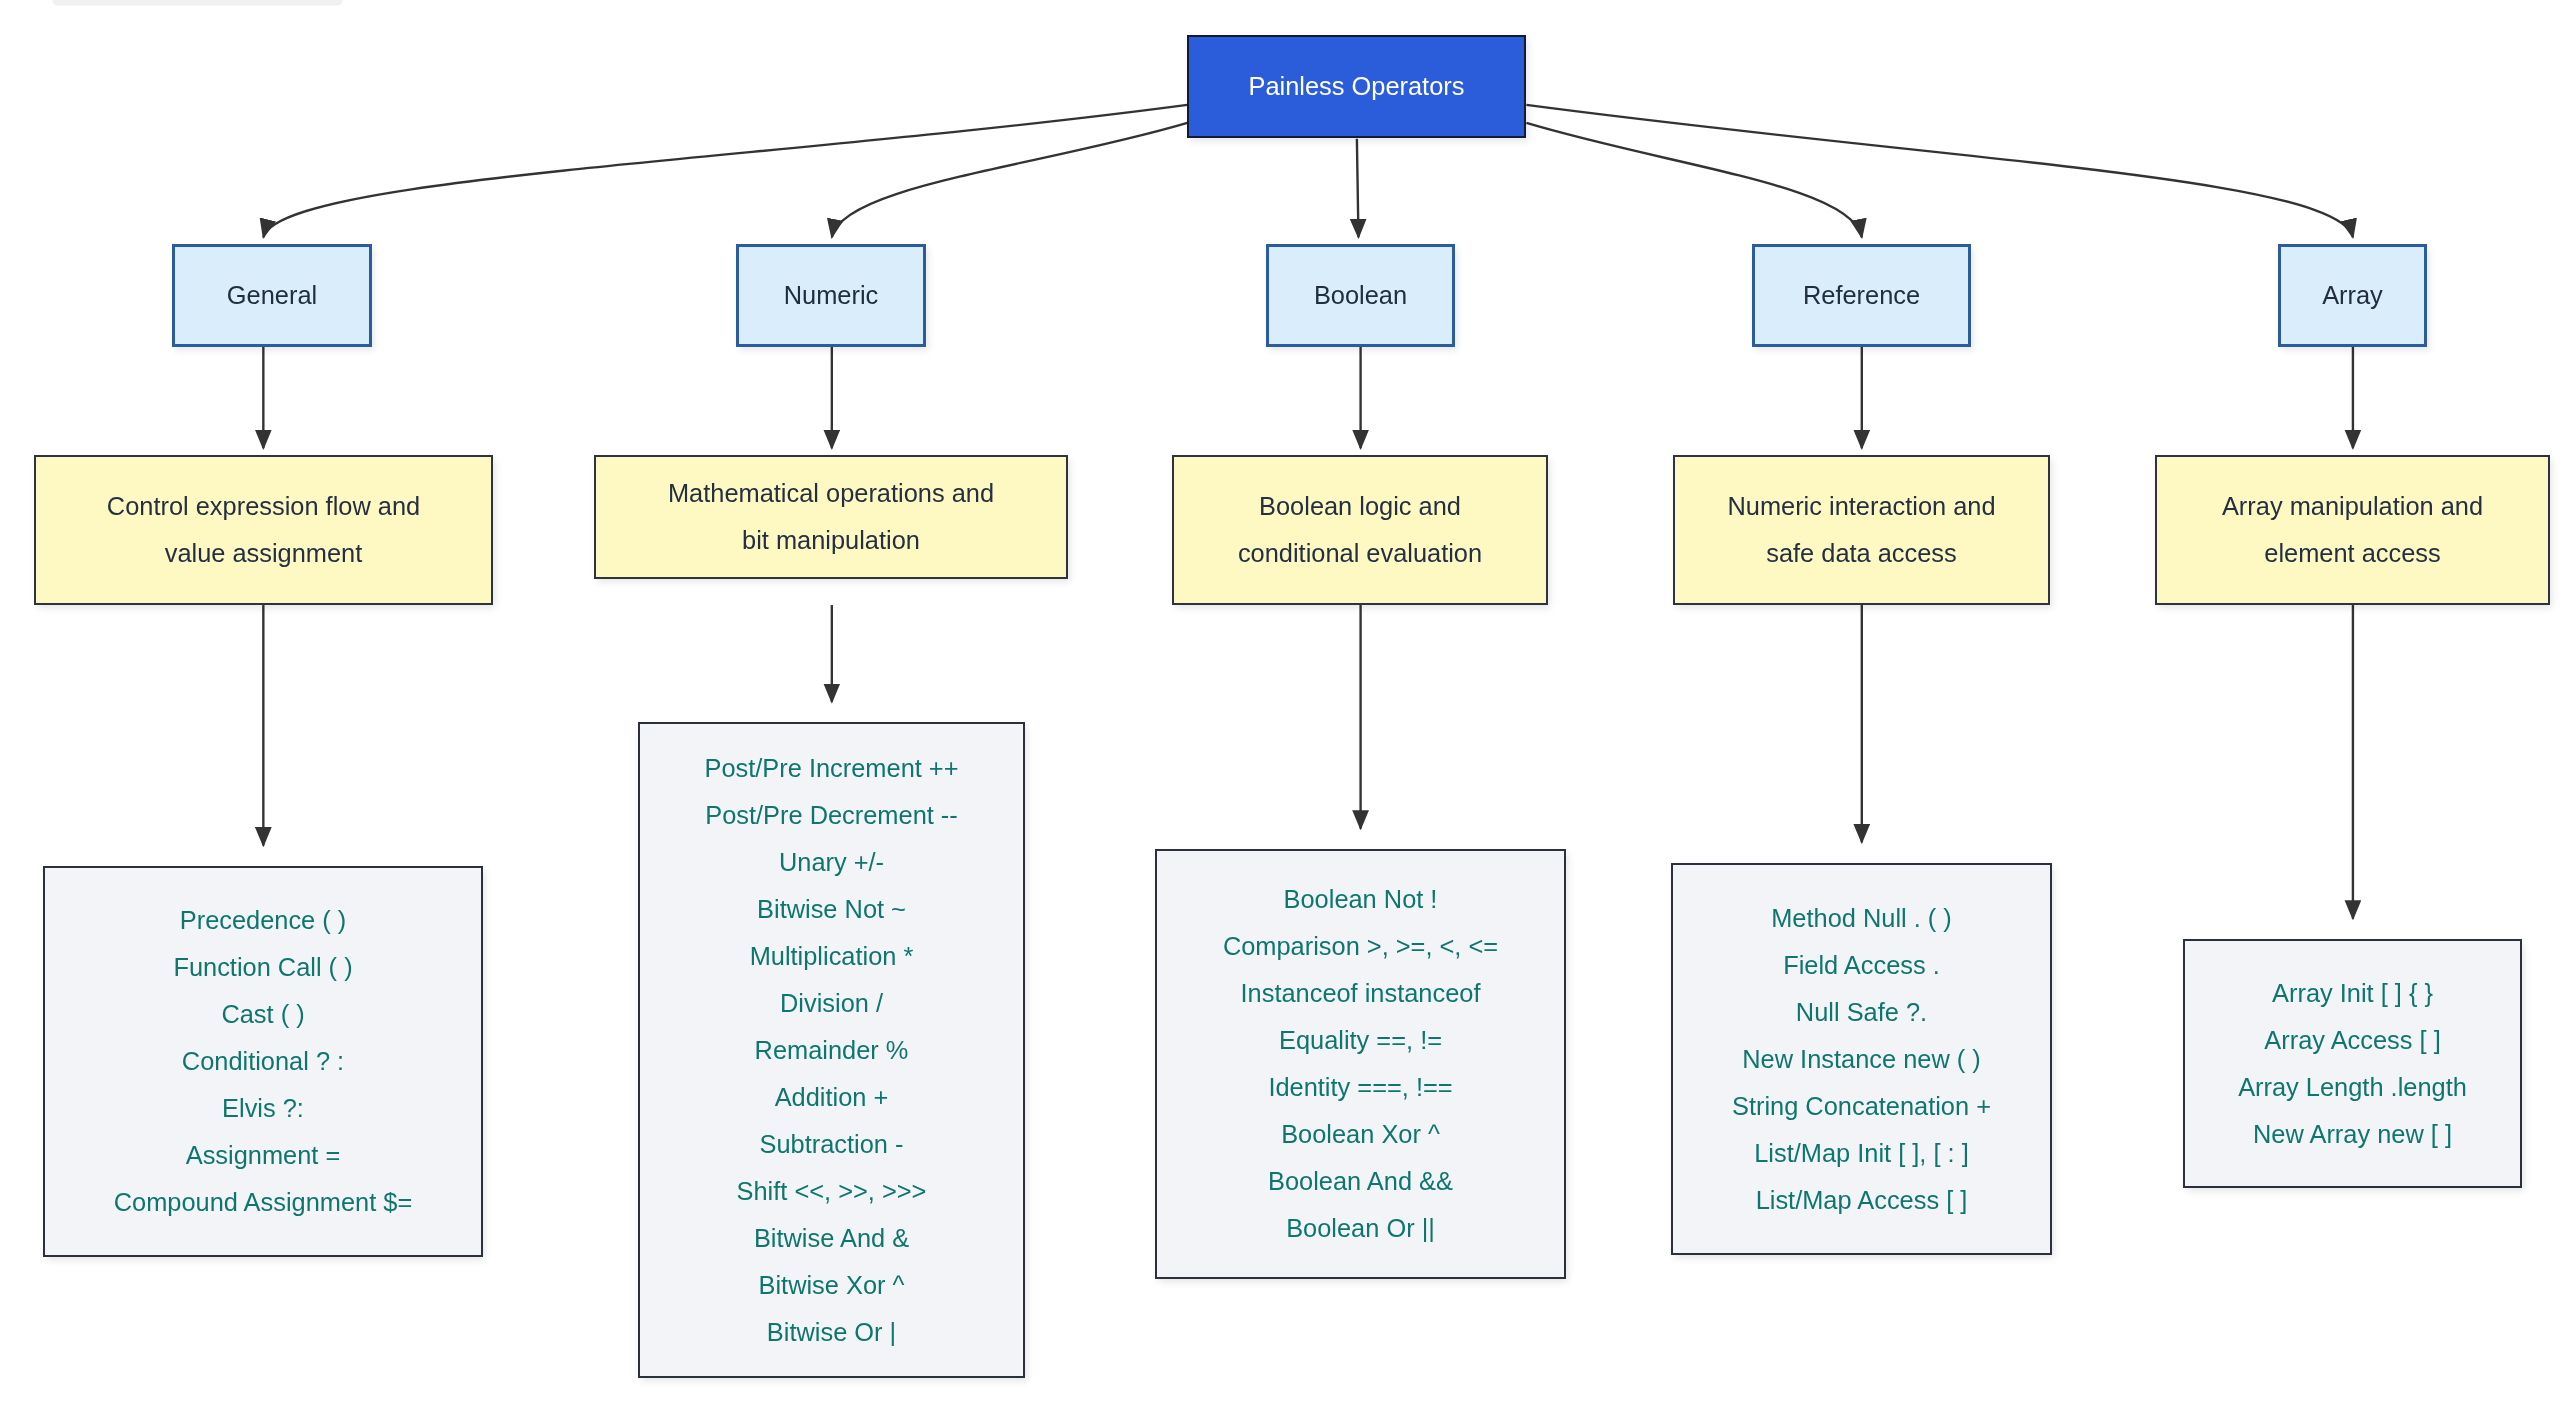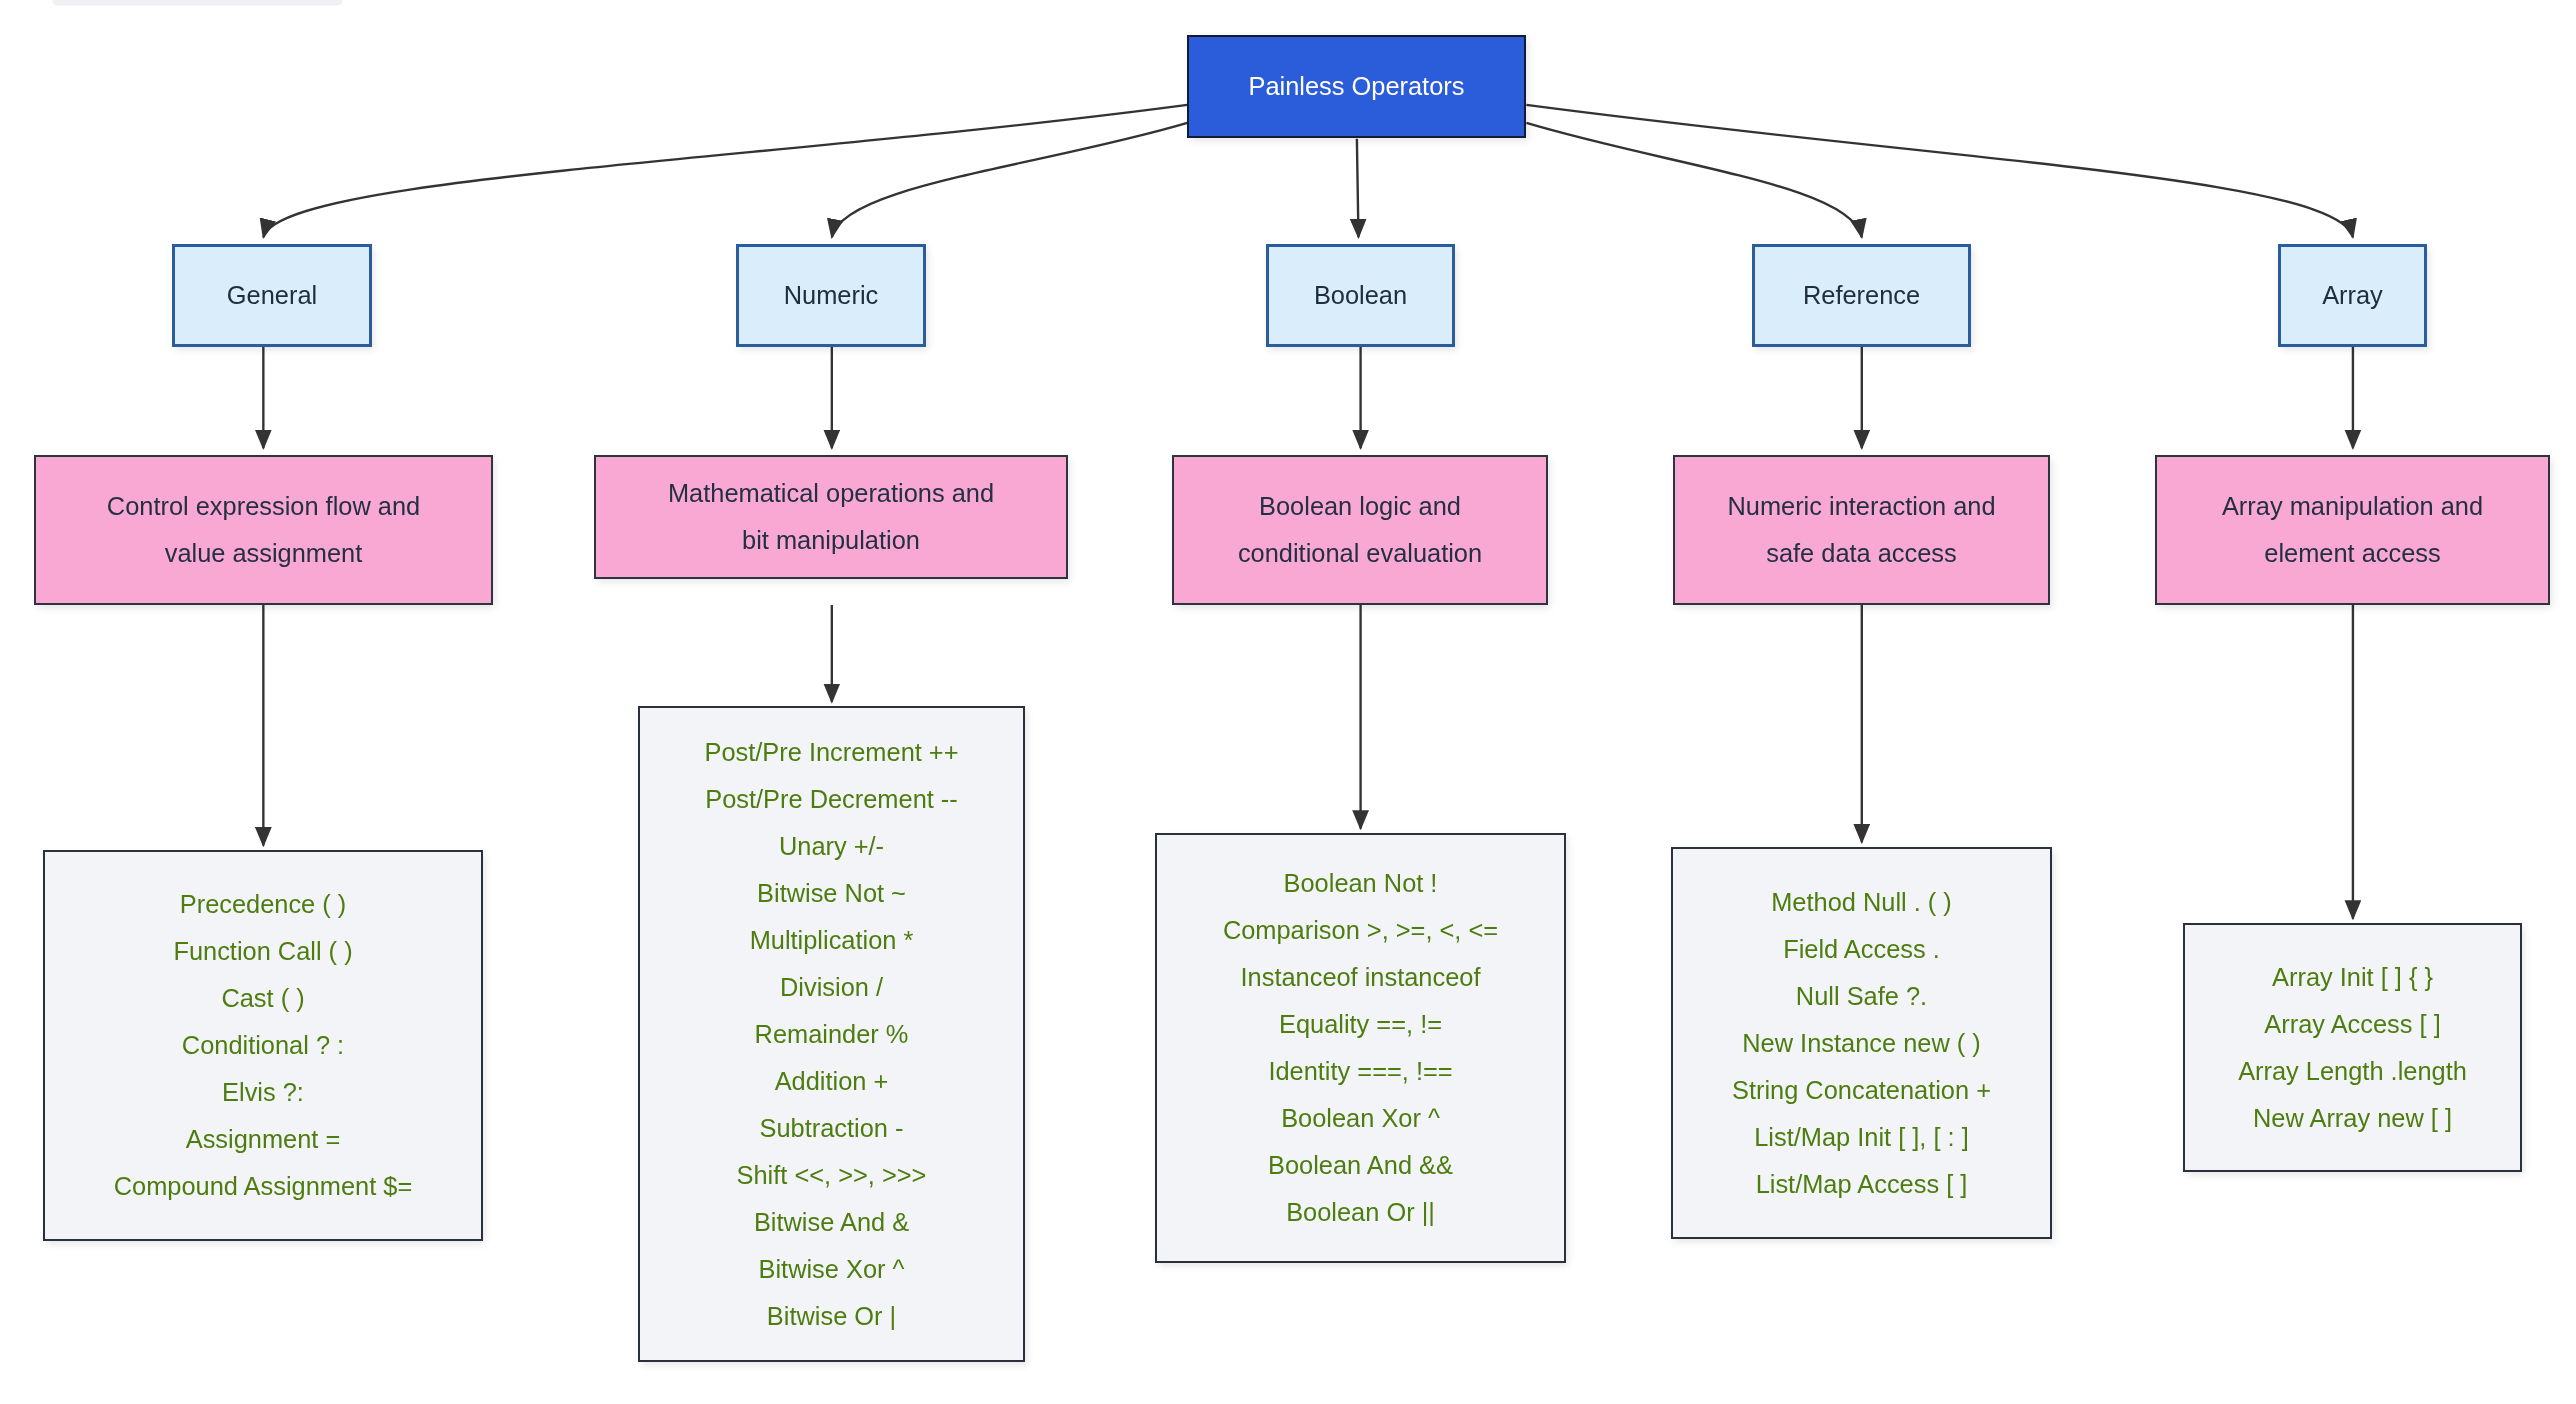--- a/index.html
+++ b/index.html
@@ -15,24 +15,24 @@
     font-size:25.4px;line-height:47px;
     box-shadow:3.2px 4.2px 7.4px rgba(0,0,0,0.10);
   }
   .title-node{
     background:#2b5cd9;border:2.6px solid #121b33;color:#ffffff;
   }
   .cat{
     background:#d9edfb;border:3.2px solid #2b5d9e;color:#222e3d;
   }
   .sum{
-    background:#f9a8d4;border:2.6px solid #2d333f;color:#243041;
+    background:#fef9c3;border:2.6px solid #2d333f;color:#243041;
   }
   .det{
-    background:#f3f4f8;border:2.6px solid #2a303c;color:#4d7c0f;
+    background:#f3f4f8;border:2.6px solid #2a303c;color:#0f766e;margin-top:16px;
   }
   .op-item{white-space:nowrap;}
   .remnant{
     position:absolute;left:53px;top:-4.8px;width:289px;height:9px;
     background:#f1f1f3;border-radius:4.8px;
     box-shadow:0 1.1px 2.1px rgba(0,0,0,0.10);
   }
 </style>
 </head>
 <body>

